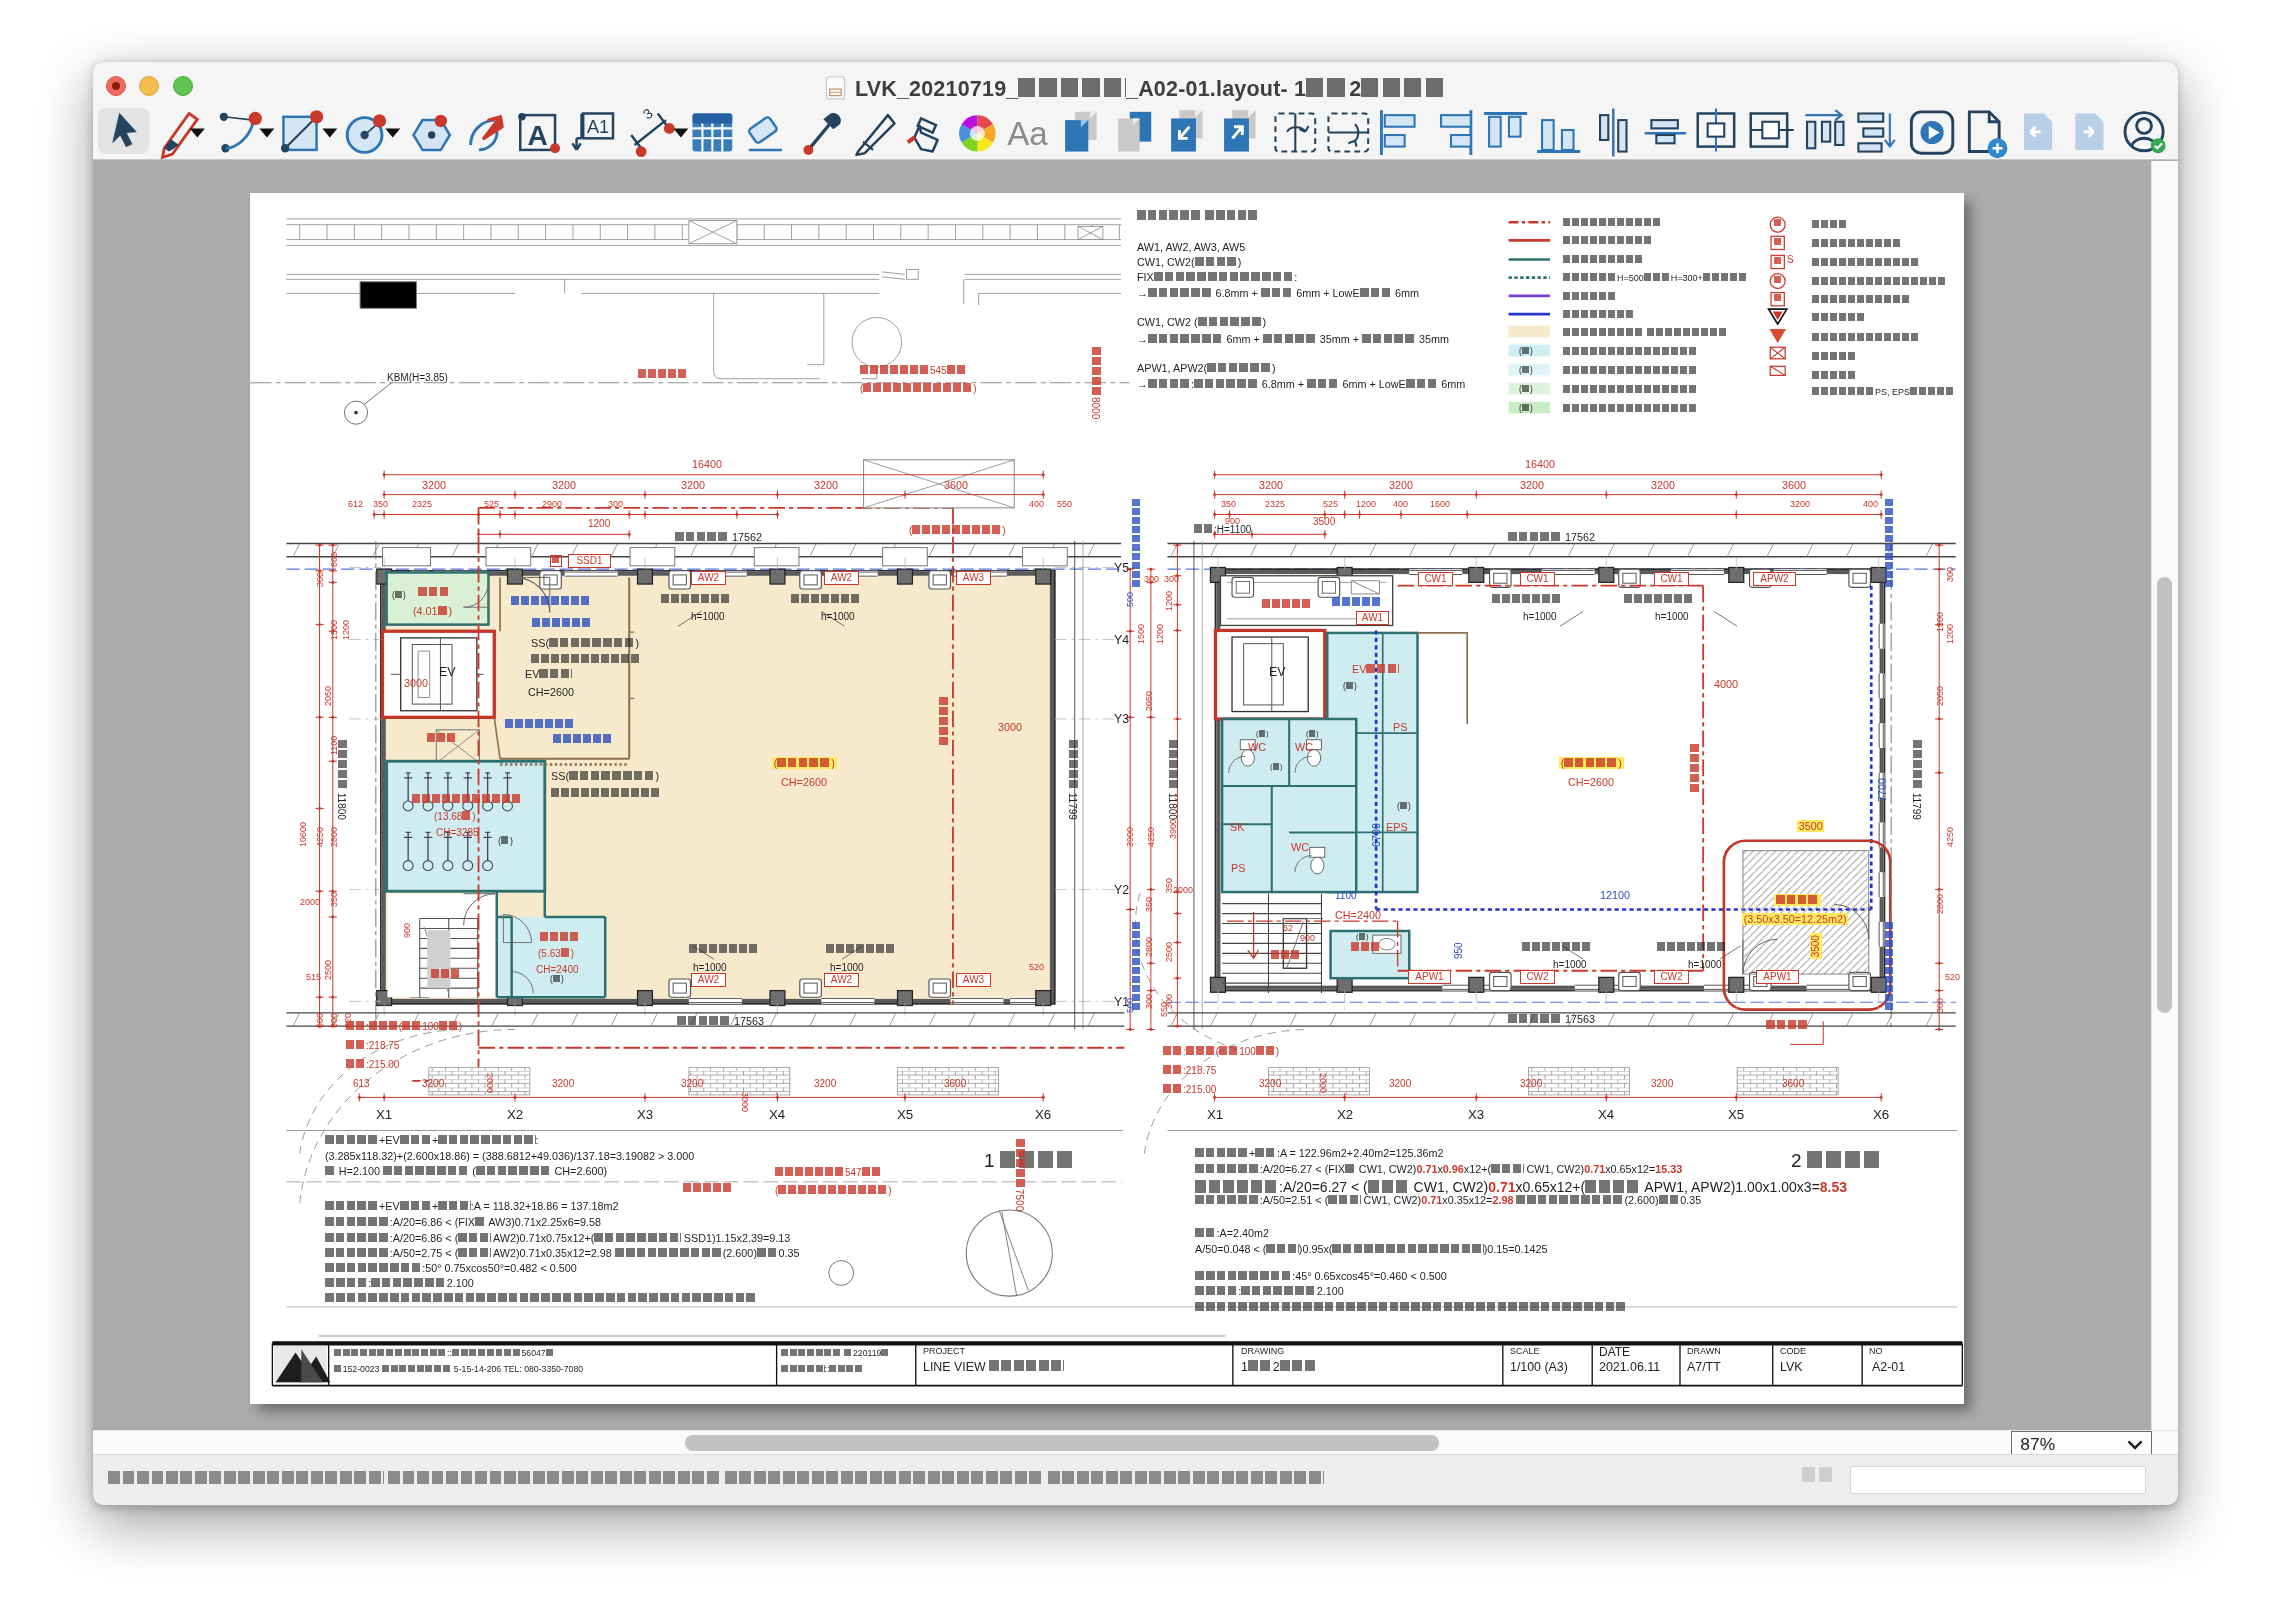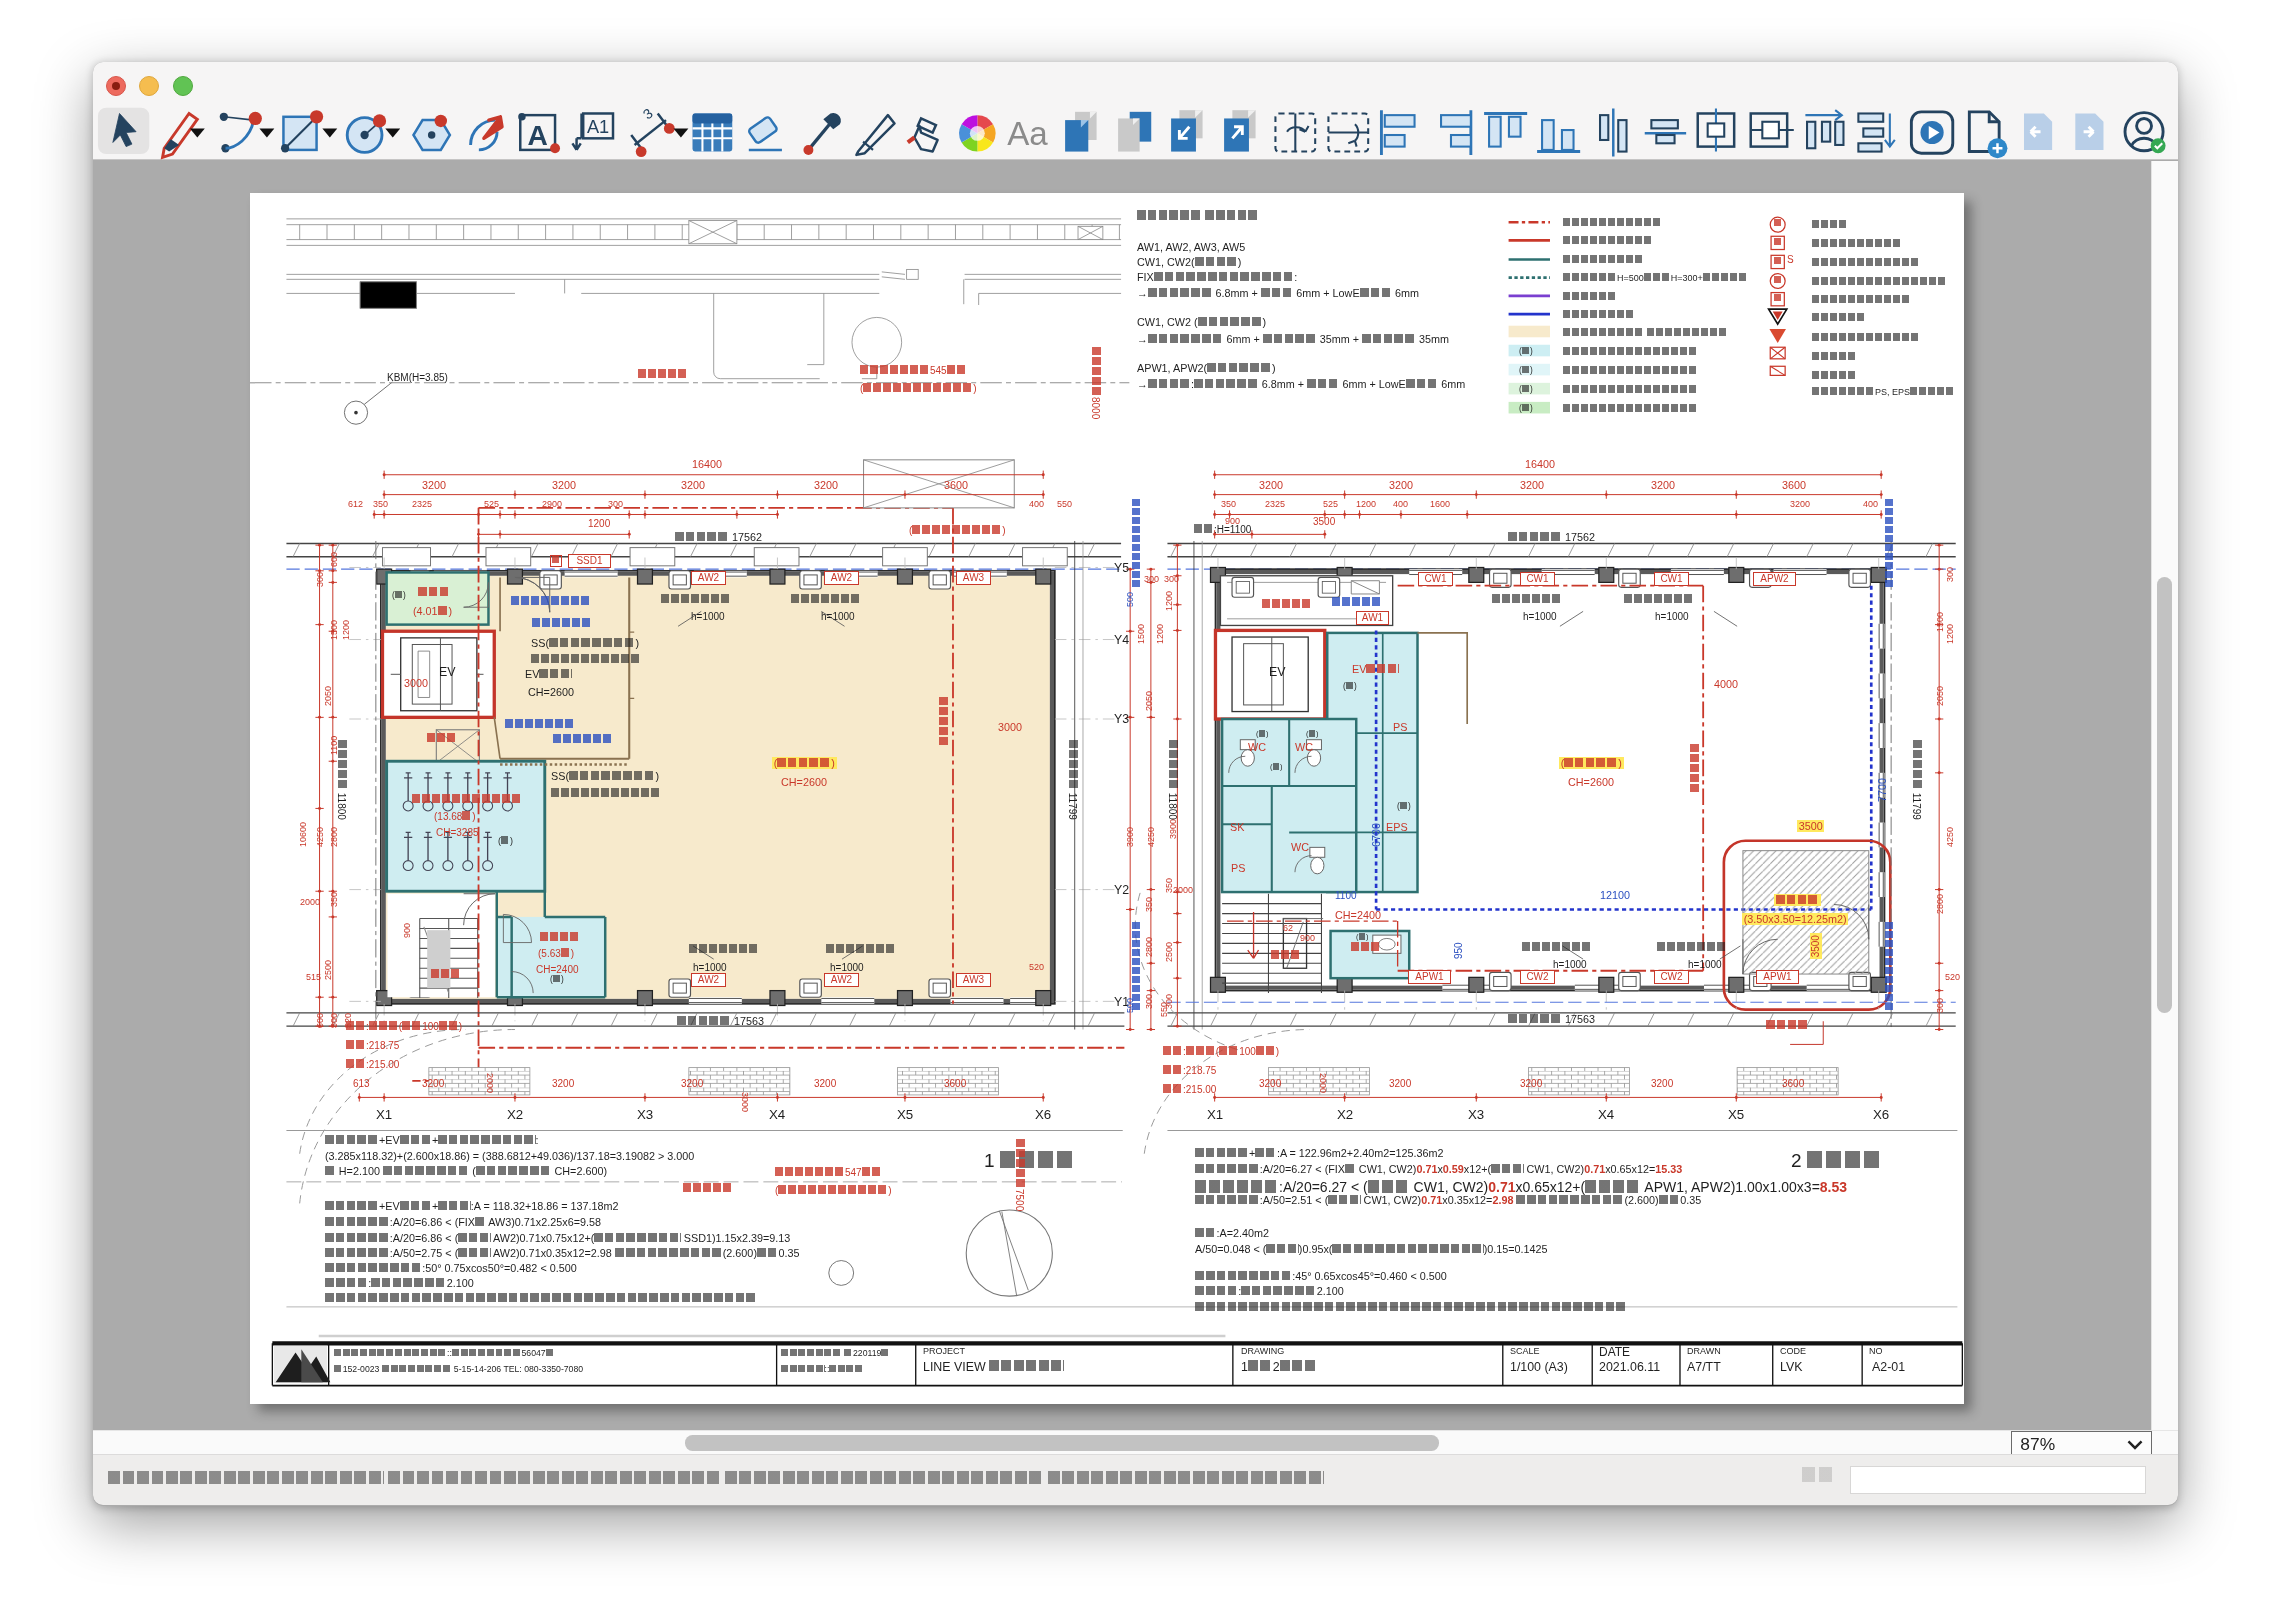--- a/index.html
+++ b/index.html
@@ -32,20 +32,25 @@
 svg{display:block}
 </style></head><body>
 
 <div class="window">
 
 <div class="titlebar">
 <div class="tl" style="left:13.3px;background:#ed6a5e;border:0.8px solid #d8574c"></div>
 <div style="position:absolute;left:19px;top:20px;width:8.3px;height:8.3px;border-radius:50%;background:#881d10"></div>
 <div class="tl" style="left:46px;background:#f5bd4f;border:0.8px solid #dfa73c"></div>
 <div class="tl" style="left:80px;background:#61c354;border:0.8px solid #51a83f"></div>
+<div class="title"><svg style="display:inline-block;vertical-align:-5.8px;margin-right:8.3px" width="23" height="26.5" viewBox="0 0 28 32">
+          <rect x="3" y="2" width="22" height="27" rx="3" fill="#fbfbfb" stroke="#c9c9c9" stroke-width="1.5"></rect>
+          <rect x="7" y="17" width="14" height="8" fill="none" stroke="#c2875a" stroke-width="1.3"></rect>
+          <path d="M7 21h14" stroke="#c2875a"></path>
+        </svg>LVK_20210719_<i class="jp" style="width:5em"></i>_A02-01.layout- 1<i class="jp" style="width:2em"></i>2<i class="jp" style="width:4em"></i></div>
 <svg width="2085" height="98" style="position:absolute;left:0;top:0" viewBox="0 0 2518 118">
         <defs>
           <radialGradient id="cw">
             <stop offset="0%" stop-color="#fff"></stop>
             <stop offset="100%" stop-color="#e84a9a"></stop>
           </radialGradient>
         </defs>
         <g transform="translate(6,0)">
           <rect x="0" y="55" width="62" height="56" rx="10" fill="#e4e3e3"></rect>
           <path d="M26 62 l20 22 -12 1 7 14 -7 3 -7-14 -9 9 z" fill="#24435f" stroke="#24435f" stroke-linejoin="round"></path>
@@ -1241,21 +1246,21 @@
 <span class="t r" style="left:525px;top:992px;font-size:10px">(<i class="jp" style="width:11em"></i>)</span>
 <span class="t r" style="left:775px;top:946px;font-size:10px;transform:rotate(90deg);transform-origin:0 0"><i class="jp" style="width:5em"></i>7500</span>
 <span class="t k" style="left:75px;top:1007px;font-size:10.8px"><i class="jp" style="width:5em"></i>+EV<i class="jp" style="width:3em"></i>+<i class="jp" style="width:3em"></i>:A = 118.32+18.86 = 137.18m2</span>
 <span class="t k" style="left:75px;top:1023px;font-size:10.8px"><i class="jp" style="width:6em"></i>:A/20=6.86 &lt; (FIX<i class="jp" style="width:1em"></i> AW3)0.71x2.25x6=9.58</span>
 <span class="t k" style="left:75px;top:1039px;font-size:10.8px"><i class="jp" style="width:6em"></i>:A/20=6.86 &lt; (<i class="jp" style="width:3em"></i> AW2)0.71x0.75x12+(<i class="jp" style="width:8em"></i> SSD1)1.15x2.39=9.13</span>
 <span class="t k" style="left:75px;top:1054px;font-size:10.8px"><i class="jp" style="width:6em"></i>:A/50=2.75 &lt; (<i class="jp" style="width:3em"></i> AW2)0.71x0.35x12=2.98 <i class="jp" style="width:1em"></i><i class="jp" style="width:9em"></i>(2.600)<i class="jp" style="width:2em"></i>0.35</span>
 <span class="t k" style="left:75px;top:1069px;font-size:10.8px"><i class="jp" style="width:1em"></i><i class="jp" style="width:8em"></i>:50°  0.75xcos50°=0.482 &lt; 0.500</span>
 <span class="t k" style="left:75px;top:1084px;font-size:10.8px"><i class="jp" style="width:1em"></i><i class="jp" style="width:3em"></i>:<i class="jp" style="width:7em"></i>2.100</span>
 <span class="t k" style="left:75px;top:1099px;font-size:10.8px"><i class="jp" style="width:1em"></i><i class="jp" style="width:39em"></i></span>
 <span class="t k" style="left:945px;top:954px;font-size:10.8px"><i class="jp" style="width:5em"></i>+<i class="jp" style="width:2em"></i>:A = 122.96m2+2.40m2=125.36m2</span>
-<span class="t k" style="left:945px;top:970px;font-size:10.8px"><i class="jp" style="width:6em"></i>:A/20=6.27 &lt; (FIX<i class="jp" style="width:1em"></i> CW1, CW2)<b class="r">0.71</b>x<b class="r">0.59</b>x12+(<i class="jp" style="width:3em"></i> CW1, CW2)<b class="r">0.71</b>x0.65x12=<b class="r">15.33</b></span>
+<span class="t k" style="left:945px;top:970px;font-size:10.8px"><i class="jp" style="width:6em"></i>:A/20=6.27 &lt; (FIX<i class="jp" style="width:1em"></i> CW1, CW2)<b class="r">0.71</b>x<b class="r">0.96</b>x12+(<i class="jp" style="width:3em"></i> CW1, CW2)<b class="r">0.71</b>x0.65x12=<b class="r">15.33</b></span>
 <span class="t k" style="left:945px;top:986px;font-size:14px"><i class="jp" style="width:6em"></i>:A/20=6.27 &lt; (<i class="jp" style="width:3em"></i> CW1, CW2)<b class="r">0.71</b>x0.65x12+(<i class="jp" style="width:4em"></i> APW1, APW2)1.00x1.00x3=<b class="r">8.53</b></span>
 <span class="t k" style="left:945px;top:1001px;font-size:10.8px"><i class="jp" style="width:6em"></i>:A/50=2.51 &lt; (<i class="jp" style="width:3em"></i> CW1, CW2)<b class="r">0.71</b>x0.35x12=<b class="r">2.98</b> <i class="jp" style="width:1em"></i><i class="jp" style="width:9em"></i>(2.600)<i class="jp" style="width:2em"></i>0.35</span>
 <span class="t k" style="left:1541px;top:957px;font-size:19px">2 <i class="jp" style="width:4em"></i></span>
 <span class="t k" style="left:945px;top:1034px;font-size:10.8px"><i class="jp" style="width:2em"></i>:A=2.40m2</span>
 <span class="t k" style="left:945px;top:1050px;font-size:10.8px">A/50=0.048 &lt; (<i class="jp" style="width:3em"></i>)0.95x(<i class="jp" style="width:14em"></i>)0.15=0.1425</span>
 <span class="t k" style="left:945px;top:1077px;font-size:10.8px"><i class="jp" style="width:1em"></i><i class="jp" style="width:8em"></i>:45°  0.65xcos45°=0.460 &lt; 0.500</span>
 <span class="t k" style="left:945px;top:1092px;font-size:10.8px"><i class="jp" style="width:1em"></i><i class="jp" style="width:3em"></i>:<i class="jp" style="width:7em"></i>2.100</span>
 <span class="t k" style="left:945px;top:1108px;font-size:10.8px"><i class="jp" style="width:1em"></i><i class="jp" style="width:39em"></i></span>
 <span class="t k" style="left:673px;top:1153px;font-size:9px">PROJECT</span>
 <span class="t k" style="left:991px;top:1153px;font-size:9px">DRAWING</span>

